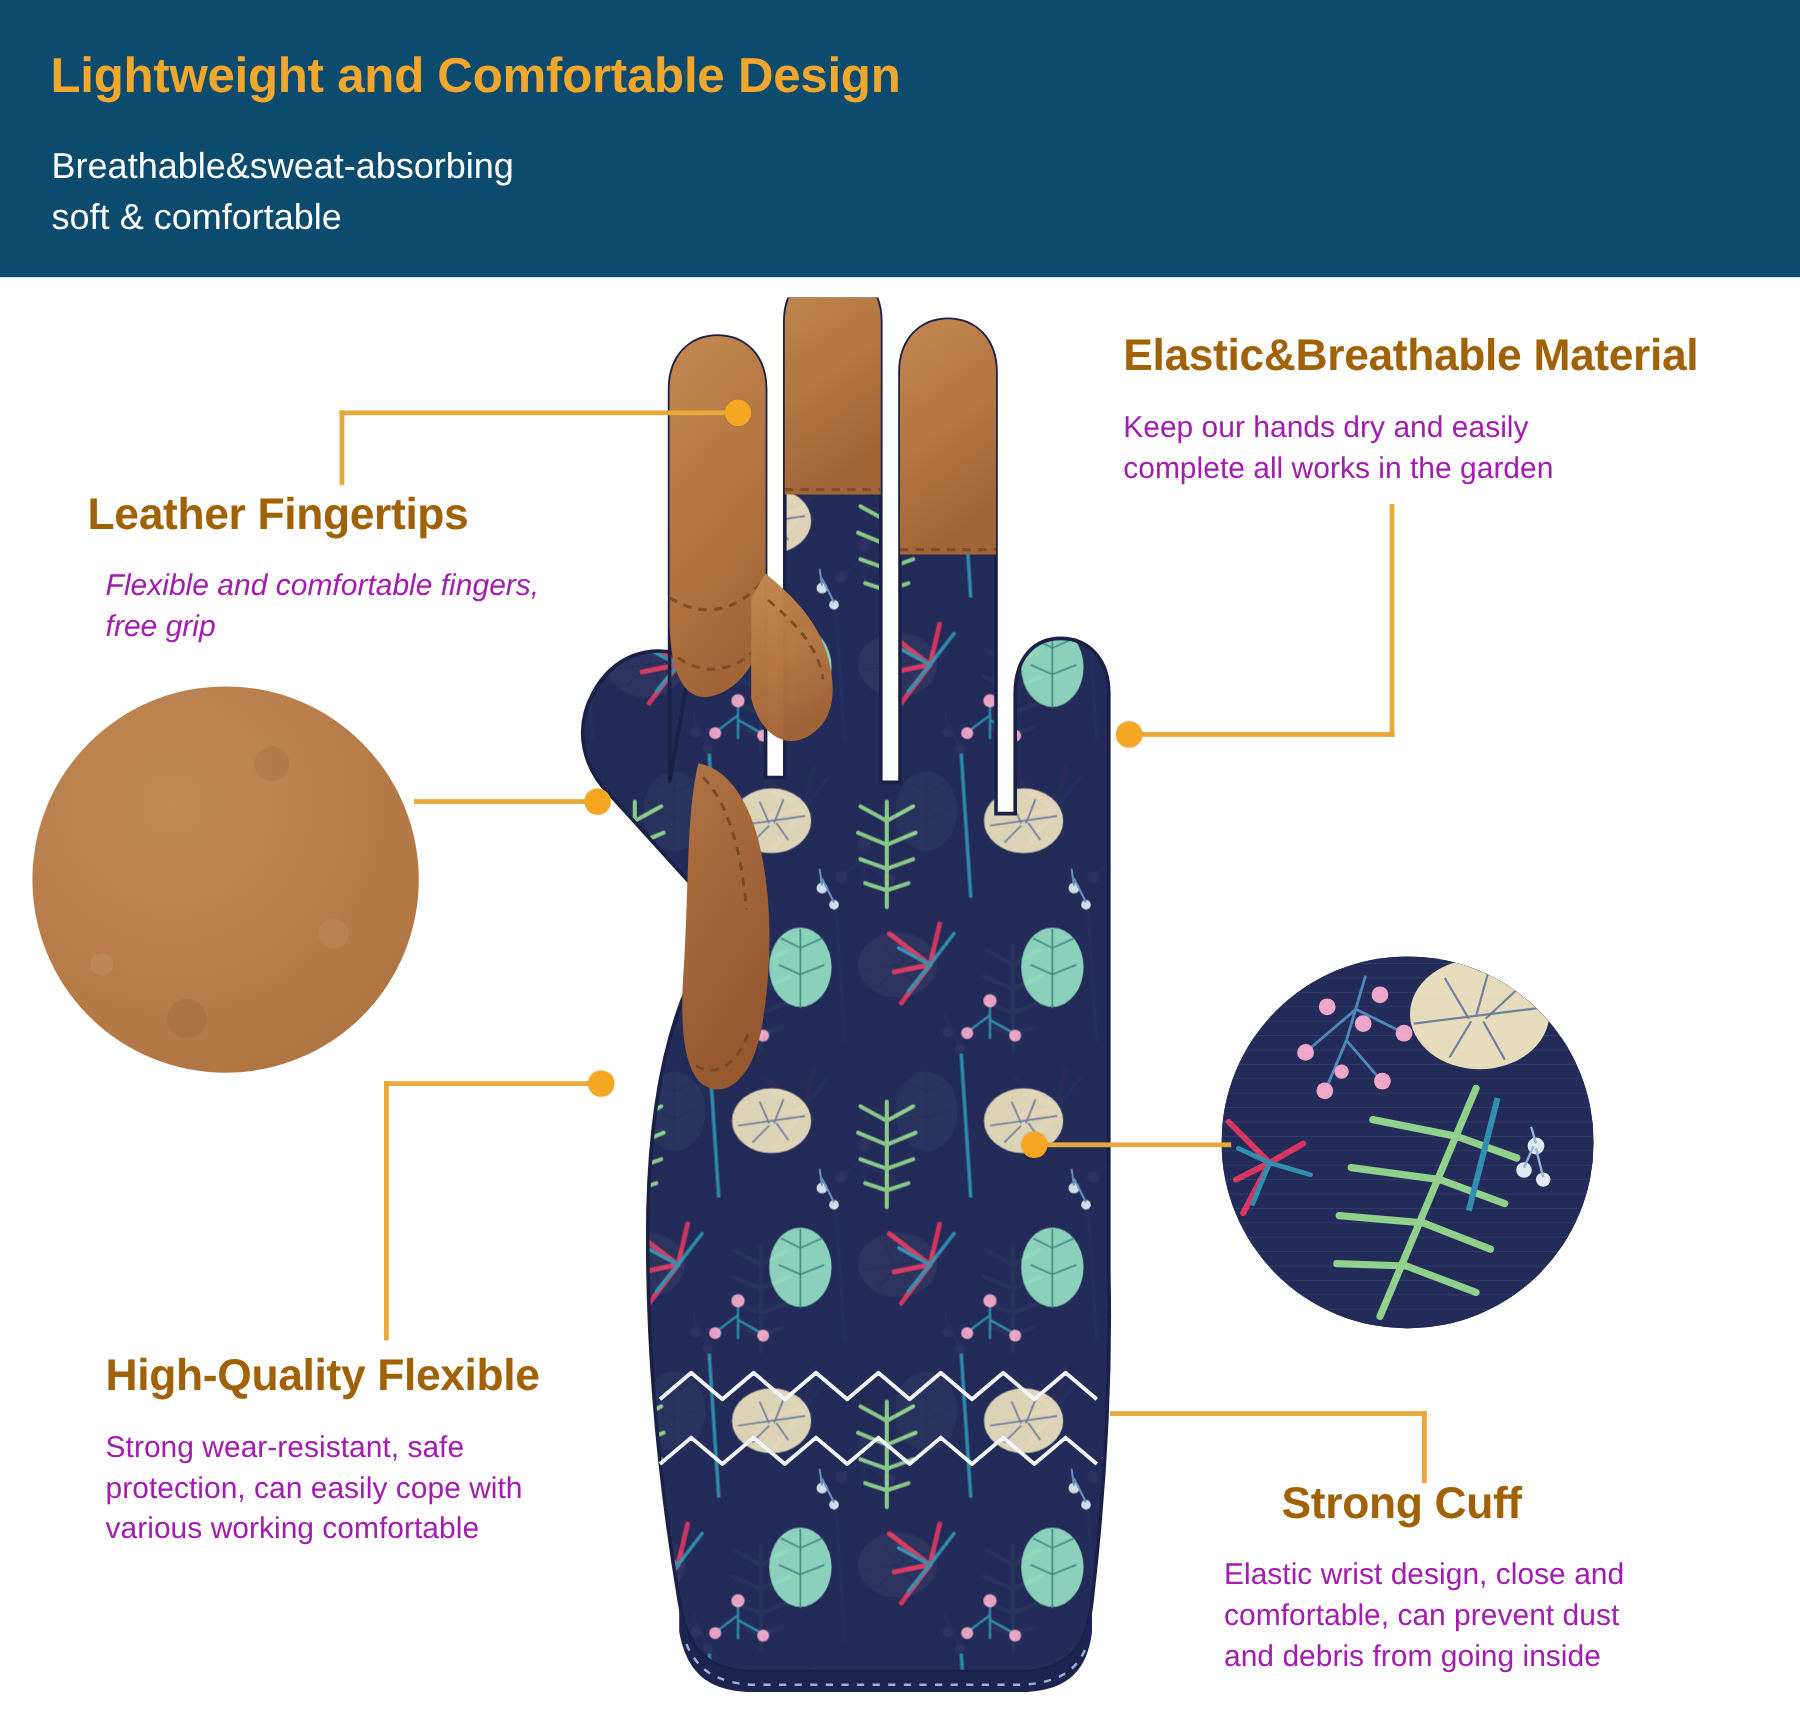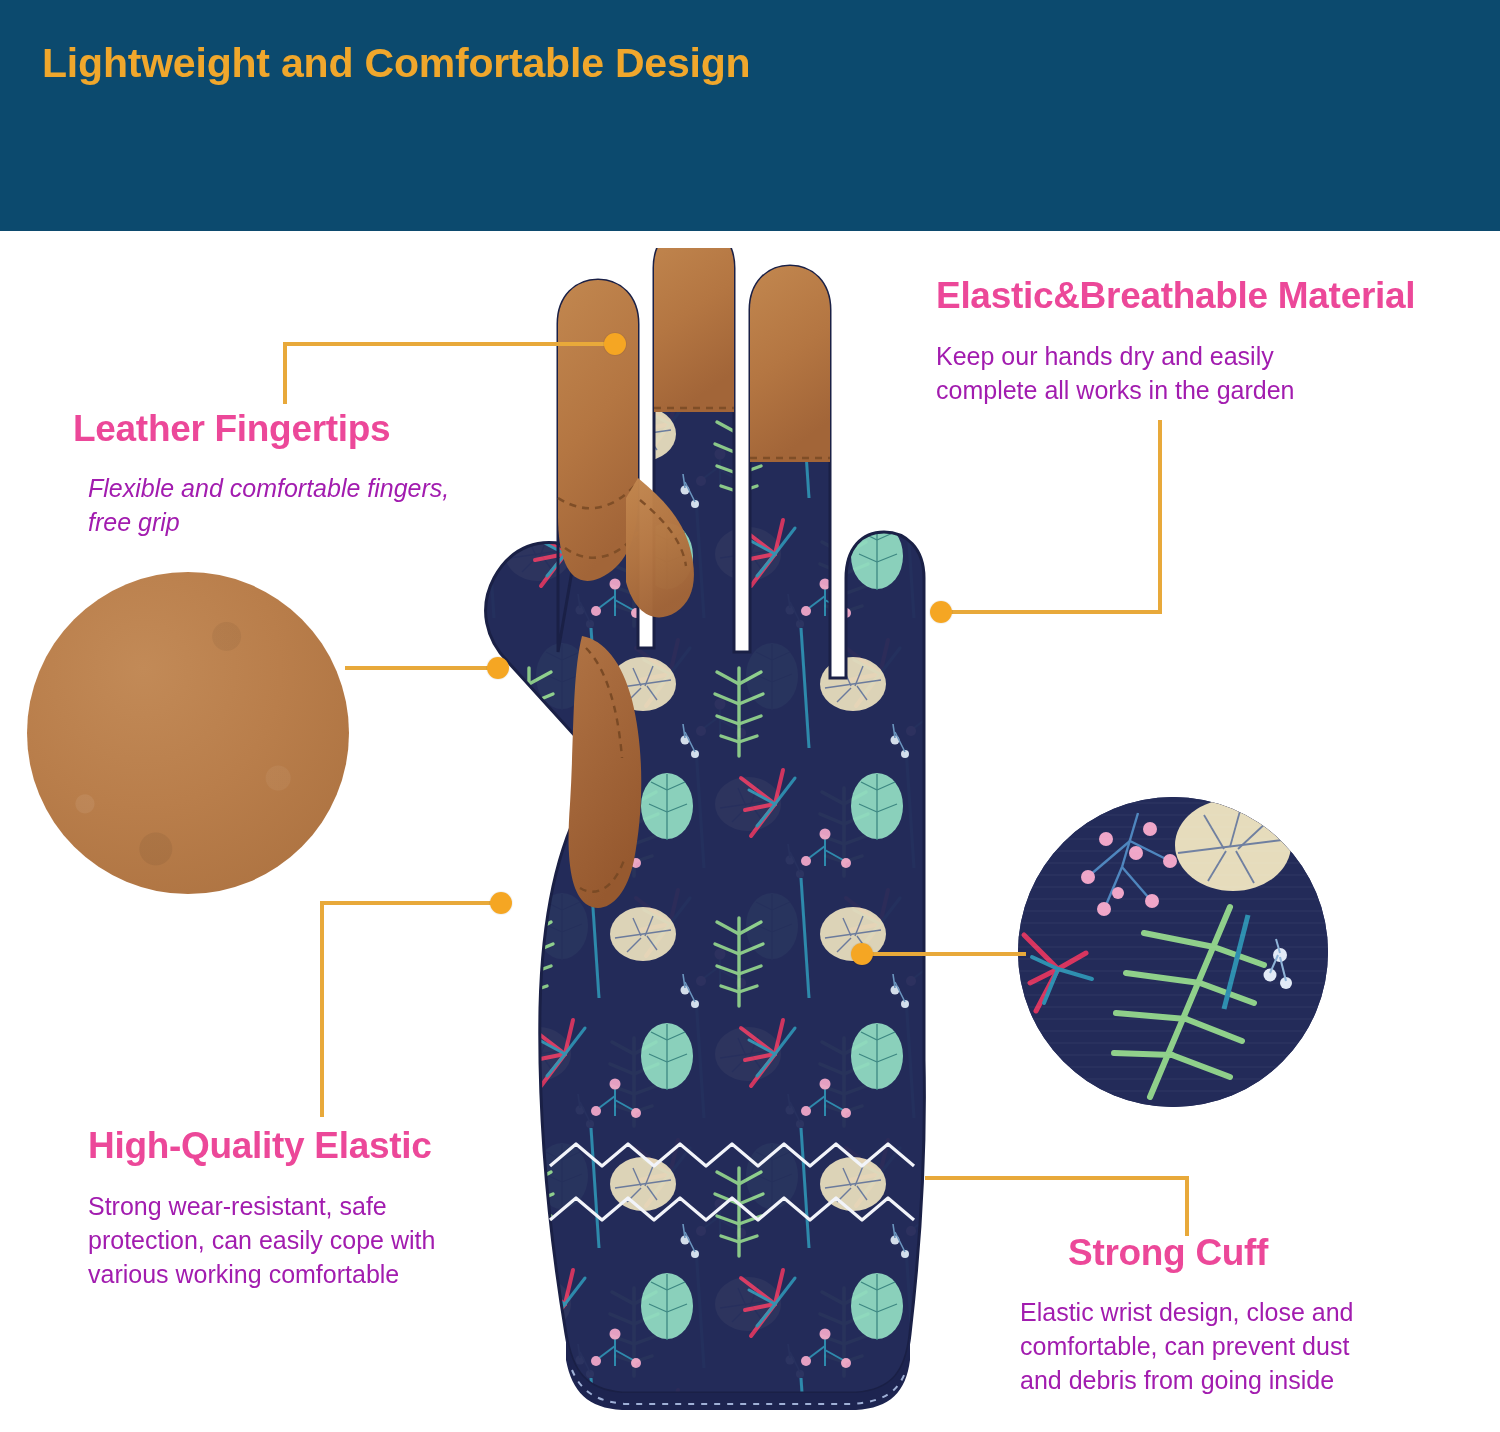--- a/index.html
+++ b/index.html
@@ -21,21 +21,21 @@
     letter-spacing:-0.2px; white-space:nowrap;
   }
   .banner-sub {
     position:absolute; left:43px; top:118px;
     font-size:30px; color:#FFFFFF; line-height:1.42;
     white-space:pre-line;
   }
 
   
   .callout-title {
-    position:absolute; font-weight:bold; color:#ec4899;
+    position:absolute; font-weight:bold; color:#a16207;
     white-space:nowrap; letter-spacing:-0.3px;
   }
   .callout-body {
     position:absolute; color:#a21caf; line-height:1.35;
     white-space:pre-line;
   }
 
   #co-fingertips-title { left:73px;  top:408px;  font-size:37px; }
   #co-fingertips-body  { left:88px;  top:472px;  font-size:25px;font-style:italic; }
 
@@ -109,20 +109,22 @@
 
   
   #glove-wrap { position:absolute; left:390px; top:248px; width:620px; height:1184px; }
   #glove-svg { width:100%; height:100%; display:block; }
 </style>
 </head>
 <body>
 
 <div class="banner">
   <div class="banner-title">Lightweight and Comfortable Design</div>
+  <div class="banner-sub">Breathable&amp;sweat-absorbing
+soft &amp; comfortable</div>
 </div>
 
 <div id="glove-wrap">
 <svg id="glove-svg" viewBox="0 0 620 1184" xmlns="http://www.w3.org/2000/svg">
   <defs>
 
     <pattern id="floral" width="210" height="250" patternUnits="userSpaceOnUse">
       <rect width="210" height="250" fill="#232B59"></rect>
 
       <g stroke="#8FD08A" stroke-width="3.4" fill="none" stroke-linecap="round">
@@ -444,21 +446,21 @@
 <div class="conn v" id="c6v"></div>
 
 <div class="callout-title" id="co-fingertips-title">Leather Fingertips</div>
 <div class="callout-body" id="co-fingertips-body">Flexible and comfortable fingers,
 free grip</div>
 
 <div class="callout-title" id="co-elastic-title">Elastic&amp;Breathable Material</div>
 <div class="callout-body" id="co-elastic-body">Keep our hands dry and easily
 complete all works in the garden</div>
 
-<div class="callout-title" id="co-leather-title">High-Quality Elastic</div>
+<div class="callout-title" id="co-leather-title">High-Quality Flexible</div>
 <div class="callout-body" id="co-leather-body">Strong wear-resistant, safe
 protection, can easily cope with
 various working comfortable</div>
 
 <div class="callout-title" id="co-cuff-title">Strong Cuff</div>
 <div class="callout-body" id="co-cuff-body">Elastic wrist design, close and
 comfortable, can prevent dust
 and debris from going inside</div>
 
 </body></html>

